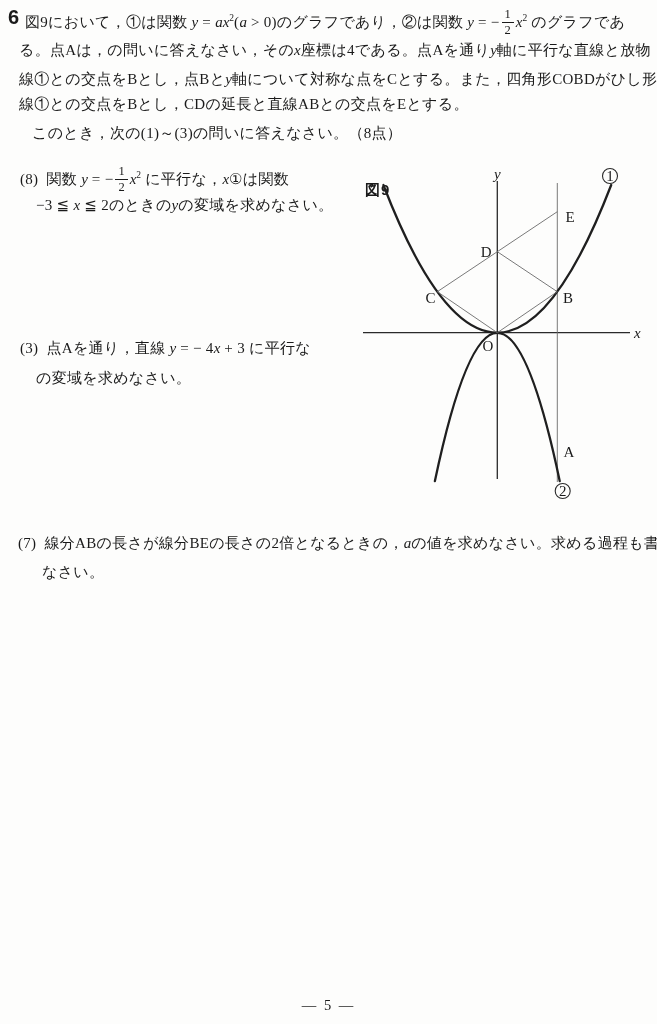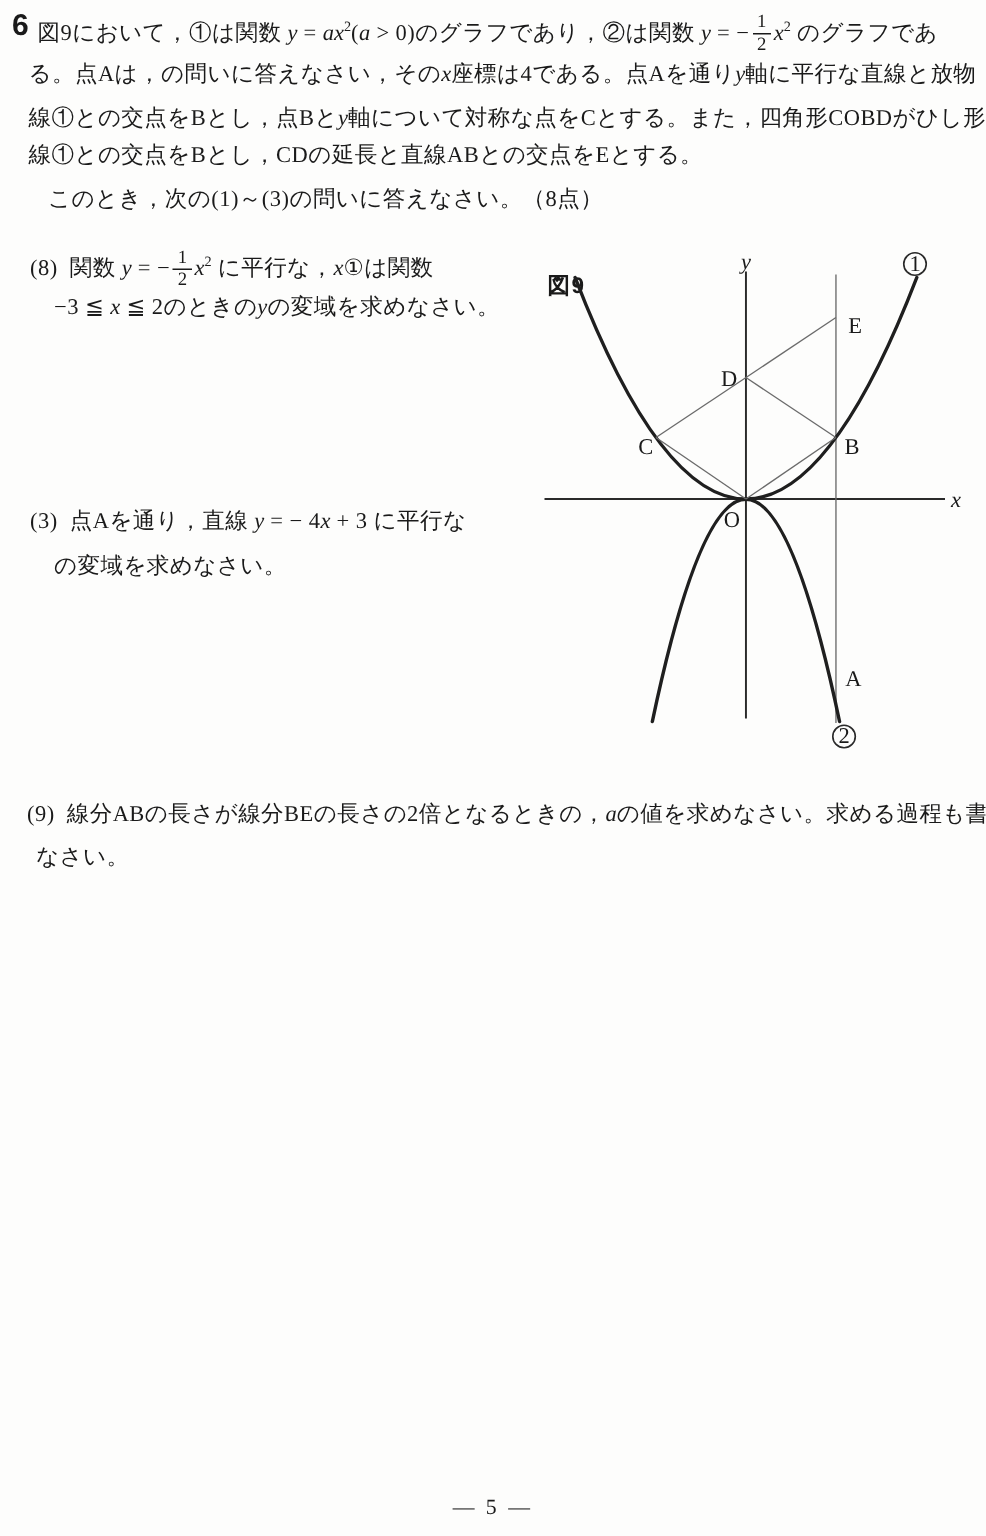--- a/index.html
+++ b/index.html
@@ -66,22 +66,22 @@
 <div class="line" style="left:19px;top:70px"><span>線①との交点をBとし，点Bと</span><span class="it">y</span><span>軸について対称な点をCとする。また，四角形COBDがひし形</span></div>
 <div class="line" style="left:19px;top:95px"><span>線①との交点をBとし，CDの延長と直線ABとの交点をEとする。</span></div>
 <div class="line" style="left:32px;top:124px"><span>このとき，次の(1)～(3)の問いに答えなさい。（8点）</span></div>
 
 <div class="line" style="left:20px;top:166px"><span>(8)  関数 </span><span class="it">y</span><span> = −</span><span class="frac"><span class="fnum">1</span><span class="fden">2</span></span><span class="it">x</span><span class="sup">2</span><span> に平行な，</span><span class="it">x</span><span>①は関数</span></div>
 <div class="line" style="left:36px;top:196px"><span>−3 ≦ </span><span class="it">x</span><span> ≦ 2のときの</span><span class="it">y</span><span>の変域を求めなさい。</span></div>
 
 <div class="line" style="left:20px;top:339px"><span>(3)  点Aを通り，直線 </span><span class="it">y</span><span> = − 4</span><span class="it">x</span><span> + 3 に平行な</span></div>
 <div class="line" style="left:36px;top:369px"><span>の変域を求めなさい。</span></div>
 
-<div class="line" style="left:18px;top:534px"><span>(9)  線分ABの長さが線分BEの長さの2倍となるときの，</span><span class="it">a</span><span>の値を求めなさい。求める過程も書き</span></div>
-<div class="line" style="left:24px;top:563px"><span>なさい。</span></div>
+<div class="line" style="left:18px;top:534px"><span>(7)  線分ABの長さが線分BEの長さの2倍となるときの，</span><span class="it">a</span><span>の値を求めなさい。求める過程も書き</span></div>
+<div class="line" style="left:42px;top:563px"><span>なさい。</span></div>
 
 <div id="figure">
   <div id="figure-title">図9</div>
   <svg viewBox="0 0 300 368" aria-hidden="true">
 
     <line class="ax" x1="5" y1="187.7" x2="272" y2="187.7"></line>
     <line class="ax" x1="139.3" y1="36" x2="139.3" y2="334"></line>
 
     <line class="thin" x1="199.3" y1="38" x2="199.3" y2="337"></line>
 

